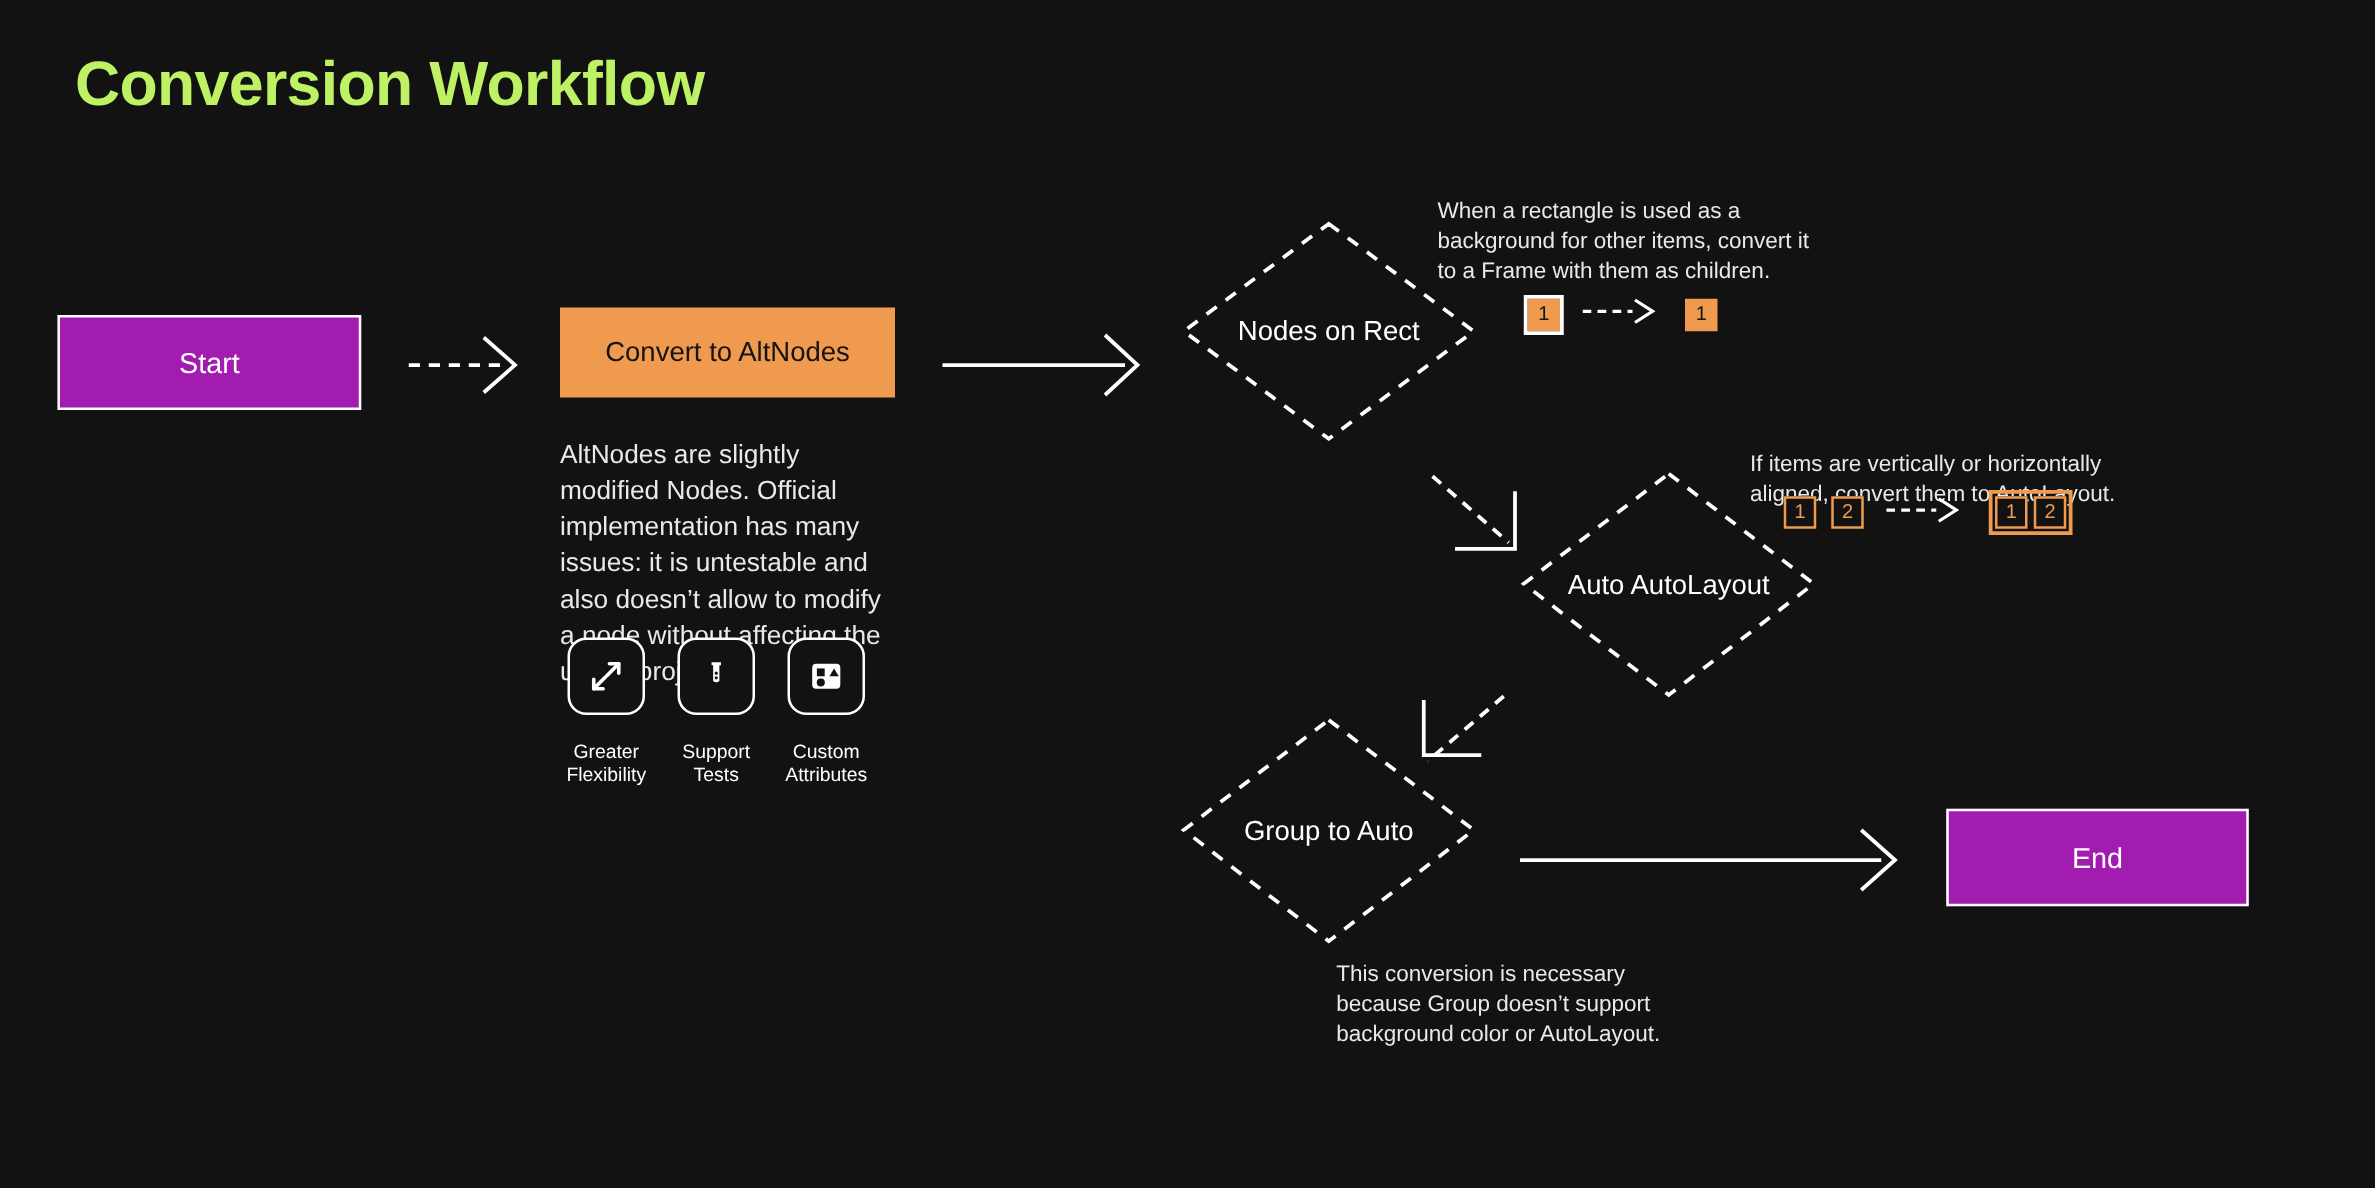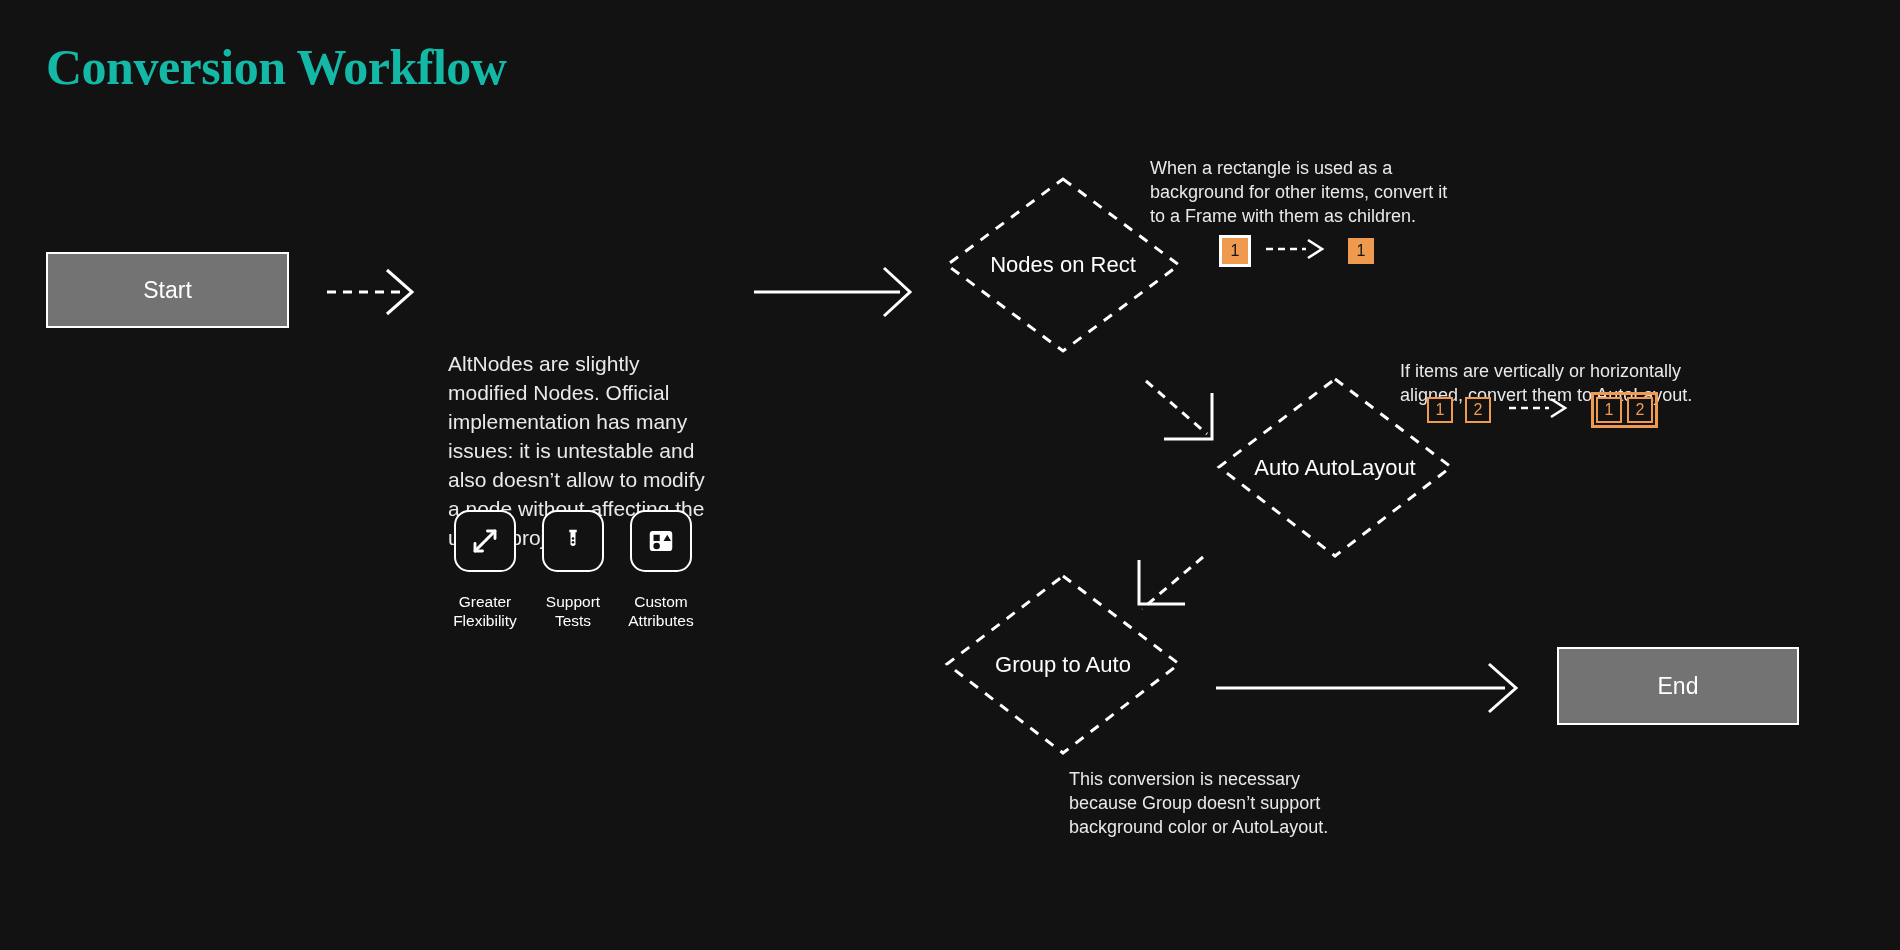--- a/index.html
+++ b/index.html
@@ -5,31 +5,30 @@
   * { box-sizing: border-box; margin: 0; padding: 0; }
   html, body {
     width: 1900px; height: 950px;
     background: #121212;
     font-family: "Liberation Sans", sans-serif;
     overflow: hidden;
   }
   #stage { position: relative; width: 1900px; height: 950px; }
 
   .page-title {
-    position: absolute; left: 46px; top: 38px;
-    font-size: 50px; font-weight: bold; color: #14b8a6;
+    position: absolute; left: 60px; top: 38px;
+    font-size: 50px; font-weight: bold; color: #bef264;
     letter-spacing: -0.5px;
-    font-family: Liberation Serif, serif;
   }
 
   
   .term-box {
     position: absolute;
     border: 2px solid #ffffff;
-    background: #737373;
+    background: #a21caf;
     display: flex; align-items: center; justify-content: center;
     color: #ffffff; font-size: 23px;
   }
   #start-box { left: 46px; top: 252px; width: 243px; height: 76px; }
   #end-box   { left: 1557px; top: 647px; width: 242px; height: 78px; }
 
   
   #convert-box {
     position: absolute; left: 448px; top: 246px; width: 268px; height: 72px;
     background: #EF9A4E;
@@ -136,20 +135,23 @@
     <g>
       <line x1="1216" y1="688" x2="1505" y2="688" stroke="#ffffff" stroke-width="3"></line>
       <polyline points="1489,664 1516,688 1489,712" fill="none" stroke="#ffffff" stroke-width="3"></polyline>
     </g>
   </svg>
 
   <div class="term-box" id="start-box">
     <span>Start</span>
   </div>
 
+  <div id="convert-box">
+    <span>Convert to AltNodes</span>
+  </div>
 
   <div id="convert-desc">AltNodes are slightly modified Nodes. Official implementation has many issues: it is untestable and also doesn’t allow to modify a node without affecting the user’s project.</div>
 
   <div id="features">
     <div class="feature">
       <div class="feature-icon">
         <svg width="30" height="30" viewBox="0 0 24 24" fill="none" stroke="#ffffff" stroke-width="2.3" stroke-linecap="round" stroke-linejoin="round">
           <polyline points="14,4 20,4 20,10"></polyline>
             <line x1="20" y1="4" x2="12.5" y2="11.5"></line>
           <polyline points="10,20 4,20 4,14"></polyline>

